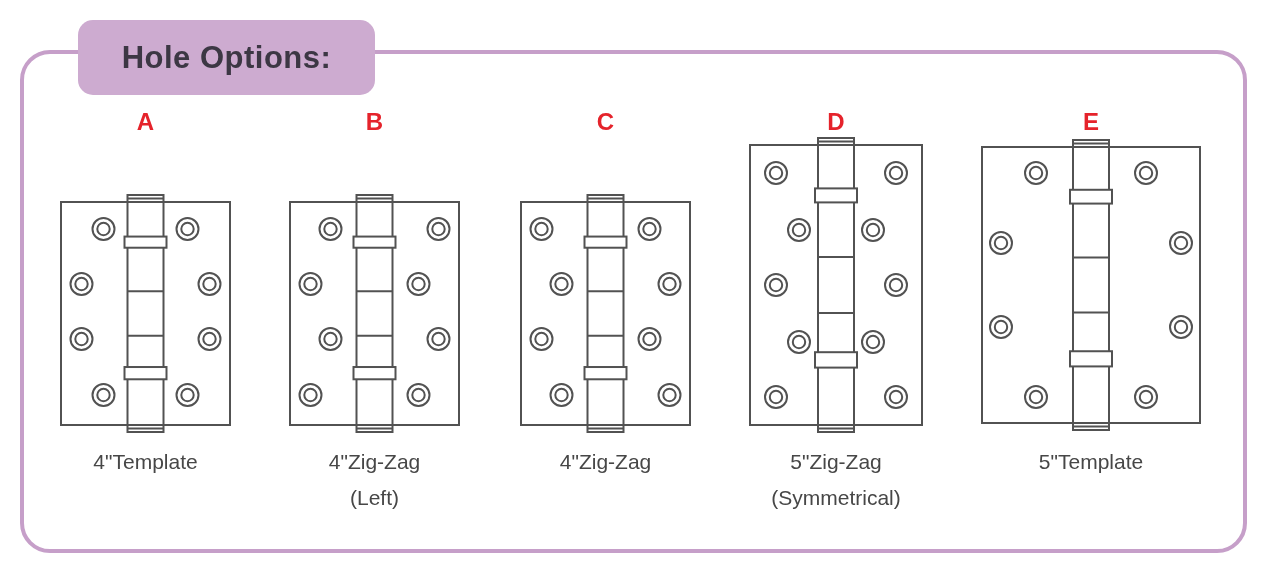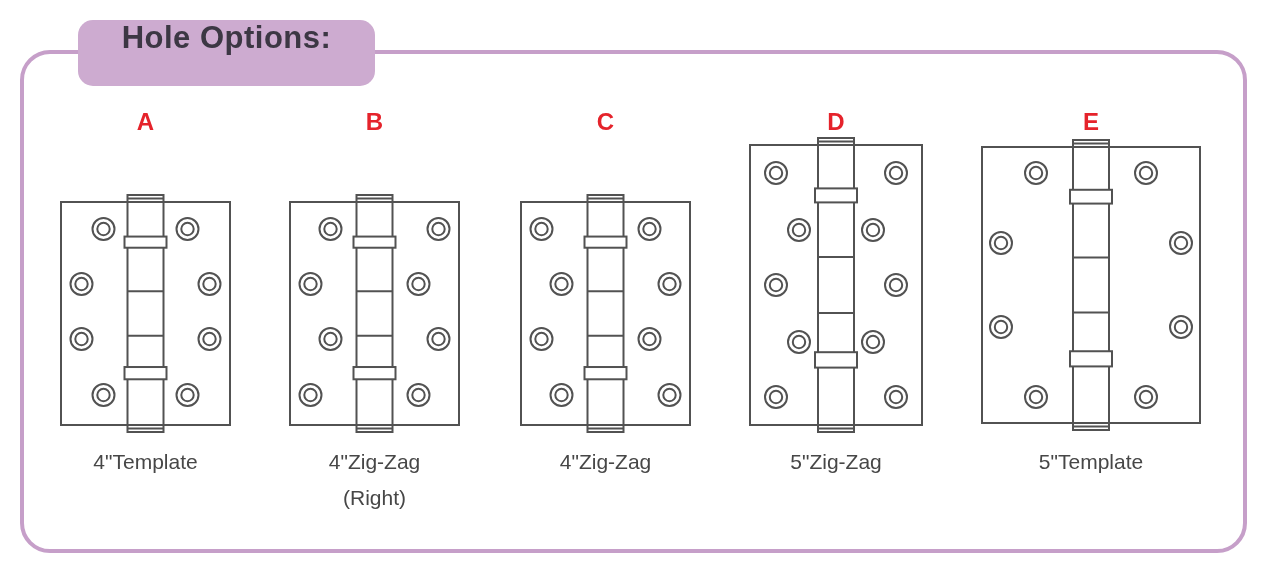--- a/index.html
+++ b/index.html
@@ -5,23 +5,23 @@
   html,body{margin:0;padding:0;background:#ffffff;}
   .stage{
     position:relative;width:1267px;height:581px;background:#ffffff;overflow:hidden;
     font-family:"Liberation Sans", sans-serif;
   }
   .panel-border{
     position:absolute;left:20px;top:50px;width:1227px;height:503px;
     box-sizing:border-box;border:4px solid #c69fc9;border-radius:30px;
   }
   .title-badge{
-    position:absolute;left:78px;top:20px;width:297px;height:66px;
+    position:absolute;left:78px;top:20px;width:297px;height:75px;
     background:#cdabd0;border-radius:15px;
-    display:flex;justify-content:center;
+    display:flex;align-items:center;justify-content:center;
   }
   .title-text{
     font-size:31px;font-weight:bold;color:#3c3744;letter-spacing:0.5px;
   }
   .letter{
     position:absolute;top:108px;transform:translateX(-50%);
     font-size:24px;font-weight:bold;color:#e5232b;text-align:center;
   }
   .caption{
     position:absolute;top:444px;width:300px;transform:translateX(-50%);
@@ -258,28 +258,29 @@
       </g>
     </svg>
   <div id="labels">
       <div class="letter" style="left: 145.5px;">A</div>
       <div class="caption" style="left: 145.5px;">
         <div>4"Template</div>
       </div>
       <div class="letter" style="left: 374.5px;">B</div>
       <div class="caption" style="left: 374.5px;">
         <div>4"Zig-Zag</div>
-        <div>(Right)</div>
+        <div>(Left)</div>
       </div>
       <div class="letter" style="left: 605.5px;">C</div>
       <div class="caption" style="left: 605.5px;">
         <div>4"Zig-Zag</div>
       </div>
       <div class="letter" style="left: 836px;">D</div>
       <div class="caption" style="left: 836px;">
         <div>5"Zig-Zag</div>
+        <div>(Symmetrical)</div>
       </div>
       <div class="letter" style="left: 1091px;">E</div>
       <div class="caption" style="left: 1091px;">
         <div>5"Template</div>
       </div>
     </div>
 </div>
 
 </body></html>

